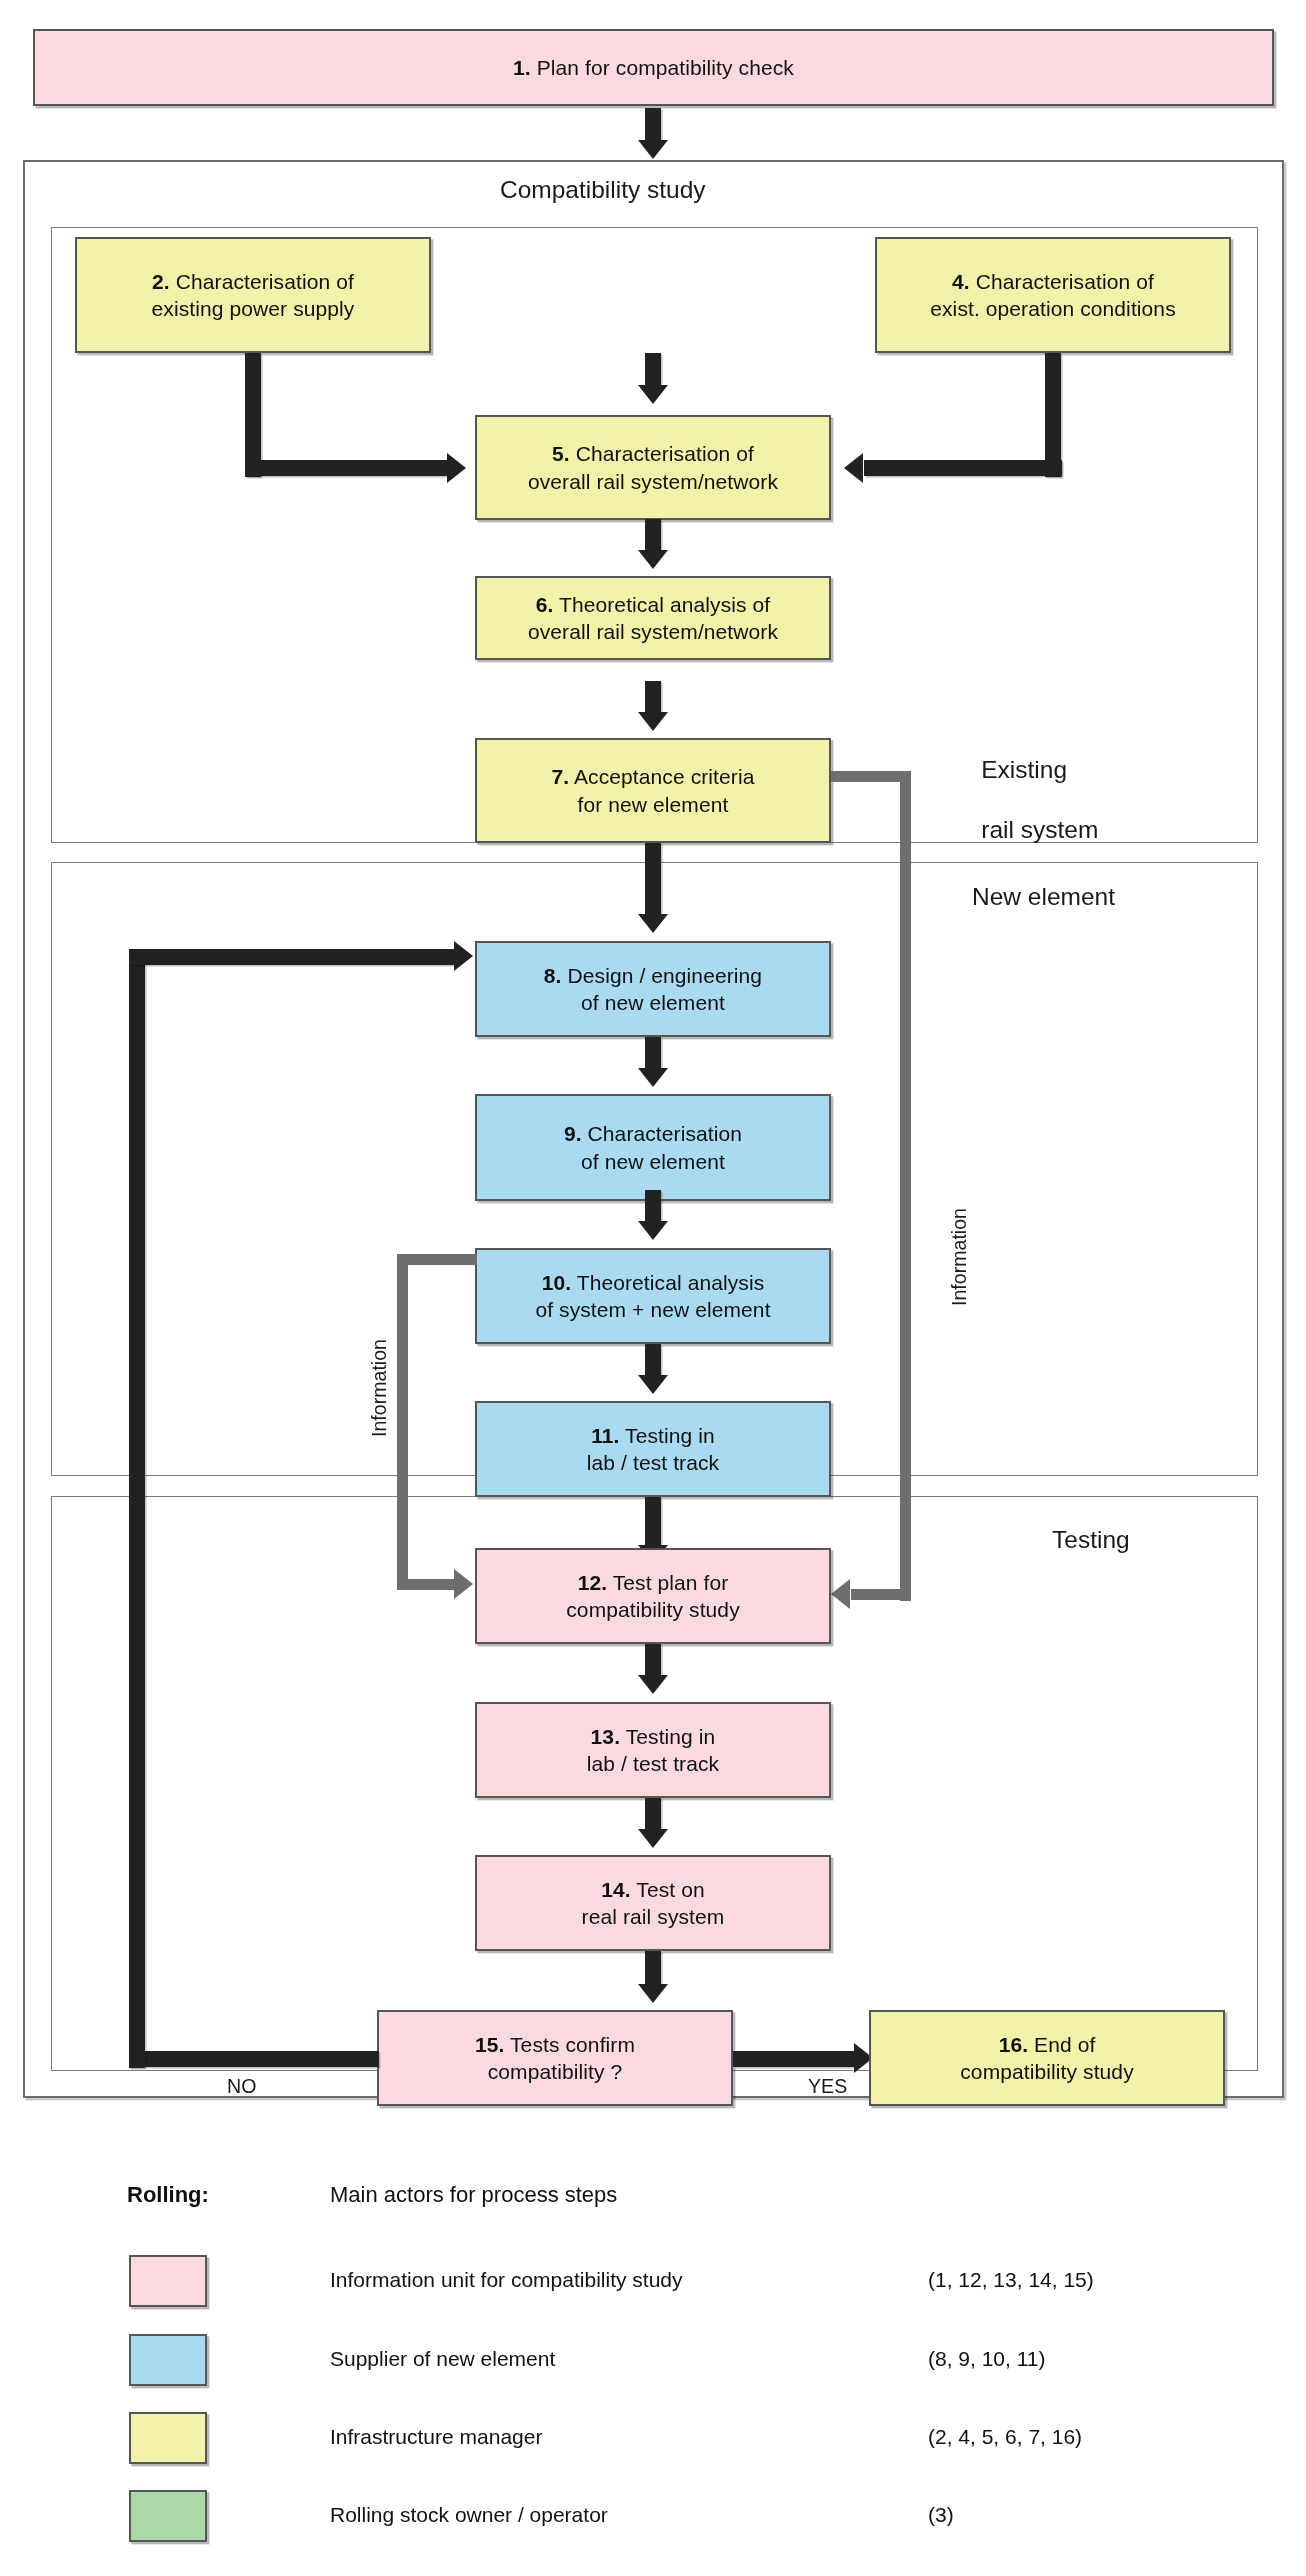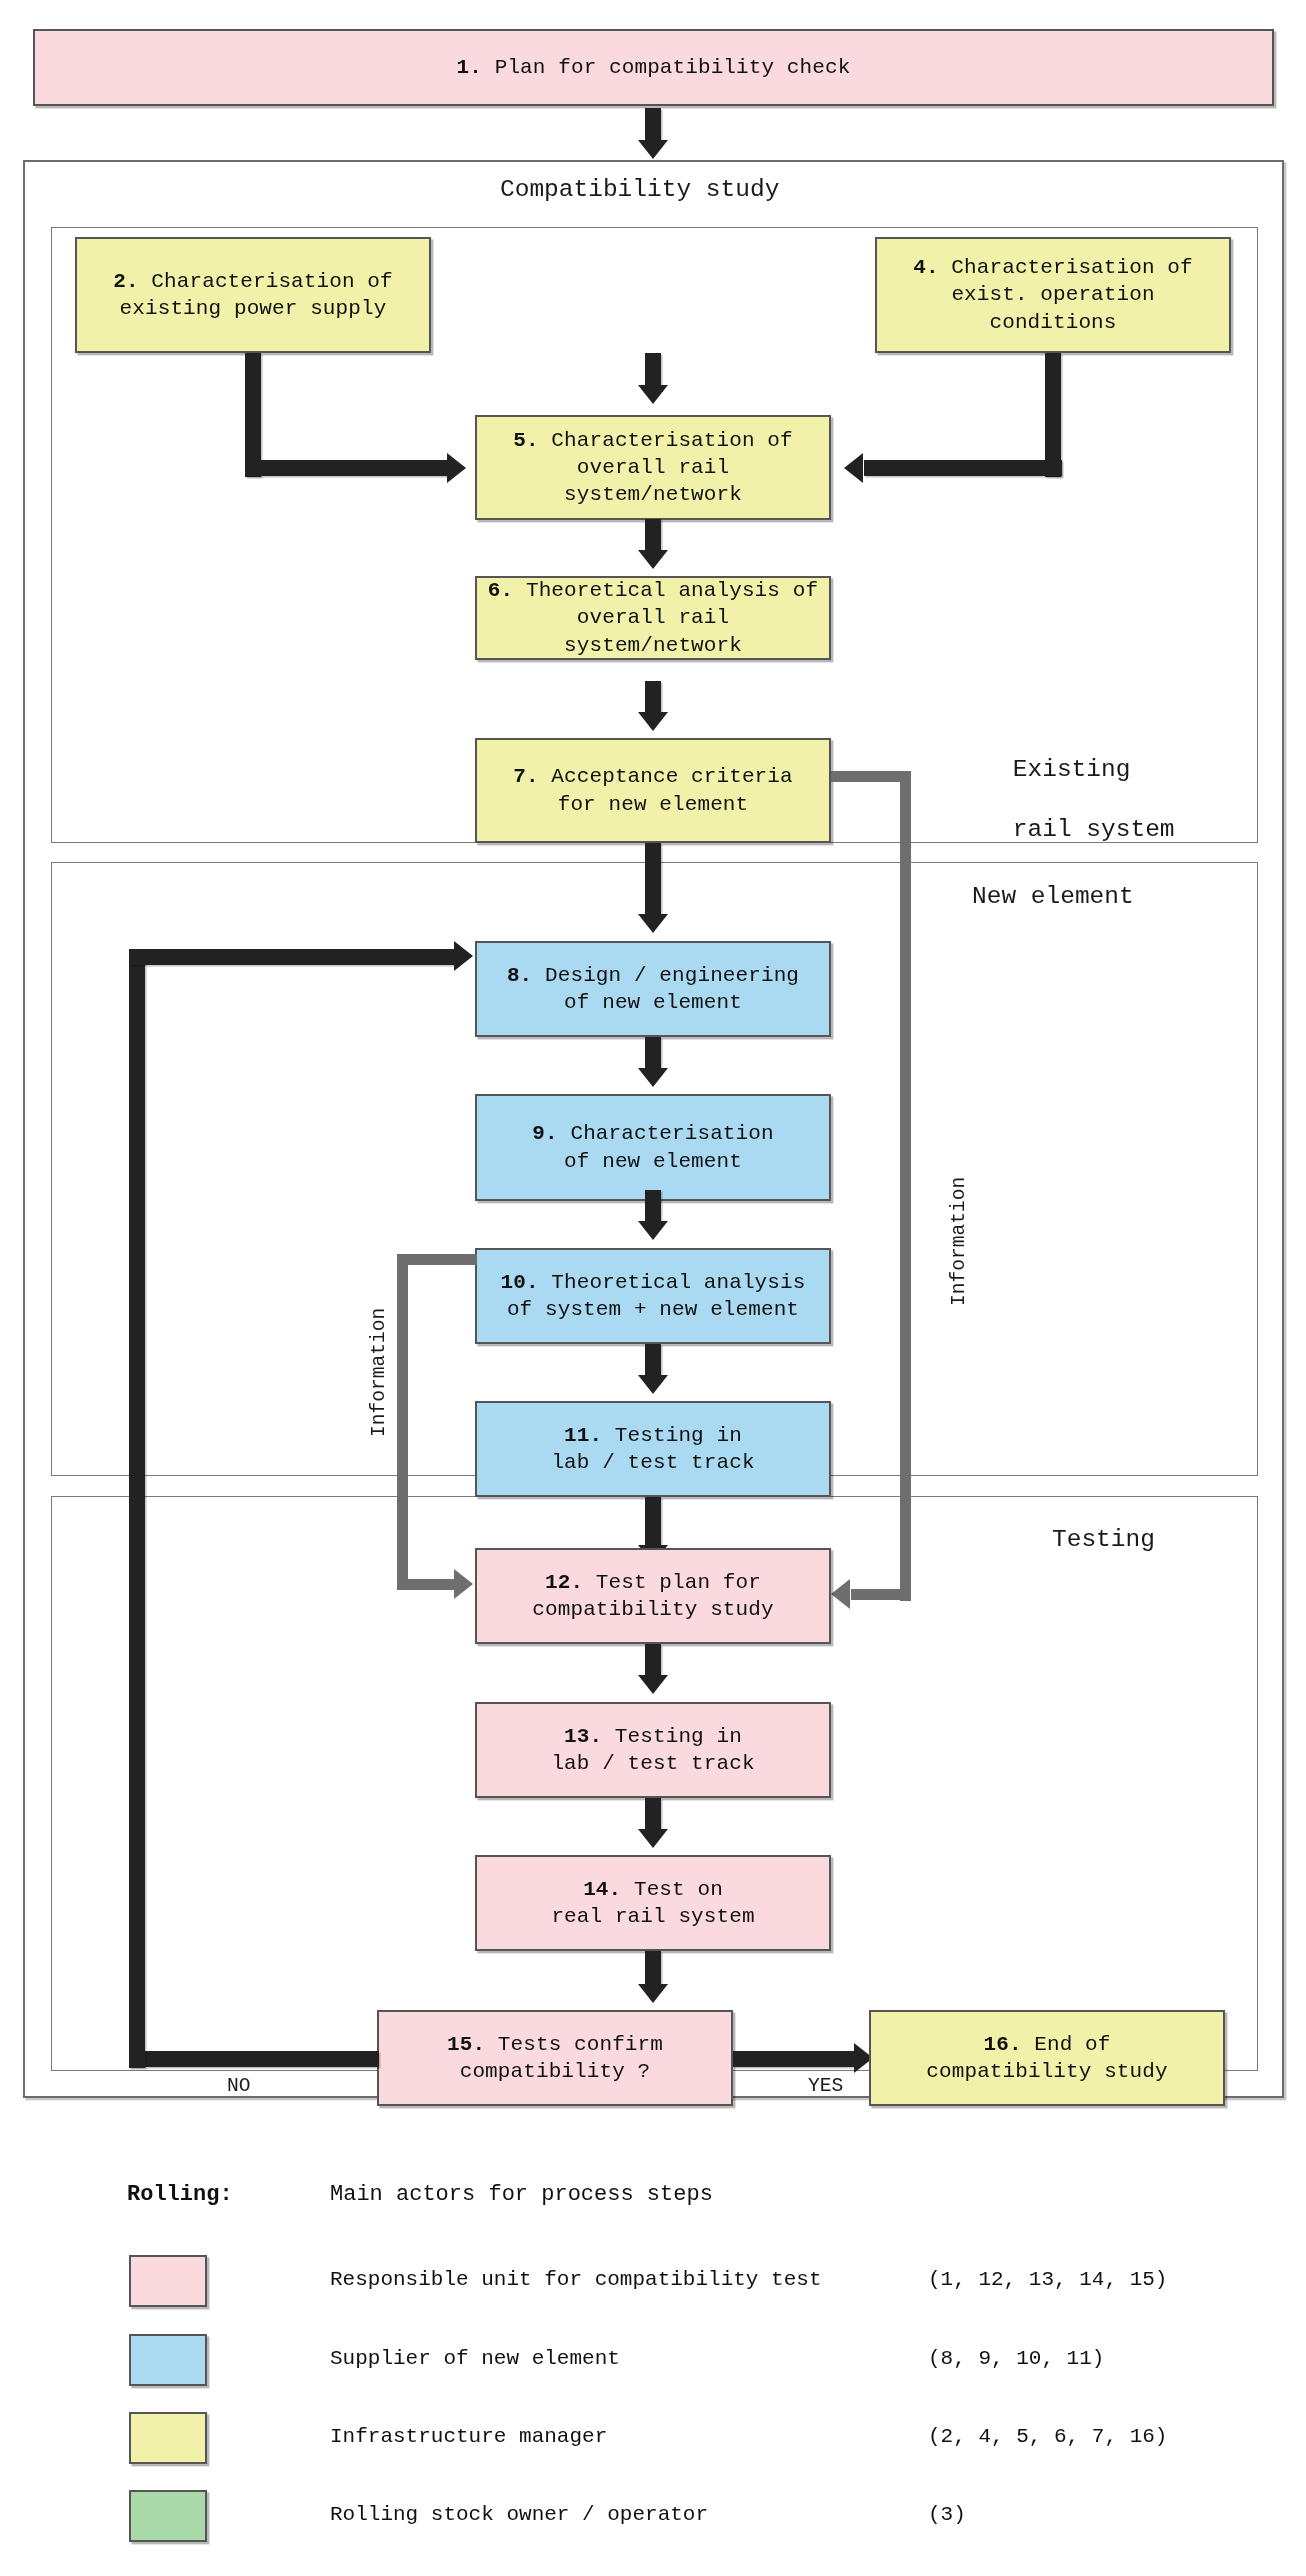--- a/index.html
+++ b/index.html
@@ -1,18 +1,18 @@
 <!DOCTYPE html>
 <html style="font-size:13px"><head>
 <meta charset="utf-8">
 <title>Compatibility check flowchart</title>
 <style>
   html,body{margin:0;padding:0;background:#ffffff;}
   body{font-family:"Liberation Sans","DejaVu Sans",sans-serif;color:#111;}
-  #stage{position:relative;width:1306px;height:2576px;background:#fff;overflow:hidden;font-family:Liberation Mono, monospace;}
+  #stage{position:relative;width:1306px;height:2576px;background:#fff;overflow:hidden;}
 
   
   .box{position:absolute;box-sizing:border-box;
        border:2.4px solid #555;
        display:flex;align-items:center;justify-content:center;
        text-align:center;line-height:1.30;
        font-size:21px;letter-spacing:0.1px;
        box-shadow:2.4px 2.4px 0 rgba(0,0,0,.28);}
   .box span{display:block;padding:0 4.9px;}
   .box b{font-weight:bold;}
@@ -188,21 +188,21 @@
   <div class="label small" style="left:788px;top:2074px;margin-left:20px;">YES</div>
 
   <div class="box c-yellow" style="left:869px;top:2010px;width:356px;height:96px;">
     <span><b>16.</b> End of<br>compatibility study</span>
   </div>
 
   <div class="lg-title" style="left:127px;top:2182px;">Rolling:</div>
   <div class="lg-sub" style="left:330px;top:2182px;">Main actors for process steps</div>
 
   <div class="lg-sw c-pink" style="left:129px;top:2255px;"></div>
-  <div class="lg-txt" style="left:330px;top:2268px;">Responsible unit for compatibility test</div>
+  <div class="lg-txt" style="left:330px;top:2268px;">Information unit for compatibility study</div>
   <div class="lg-ref" style="left:928px;top:2268px;">(1, 12, 13, 14, 15)</div>
 
   <div class="lg-sw c-blue" style="left:129px;top:2334px;"></div>
   <div class="lg-txt" style="left:330px;top:2347px;">Supplier of new element</div>
   <div class="lg-ref" style="left:928px;top:2347px;">(8, 9, 10, 11)</div>
 
   <div class="lg-sw c-yellow" style="left:129px;top:2412px;"></div>
   <div class="lg-txt" style="left:330px;top:2425px;">Infrastructure manager</div>
   <div class="lg-ref" style="left:928px;top:2425px;">(2, 4, 5, 6, 7, 16)</div>
 

